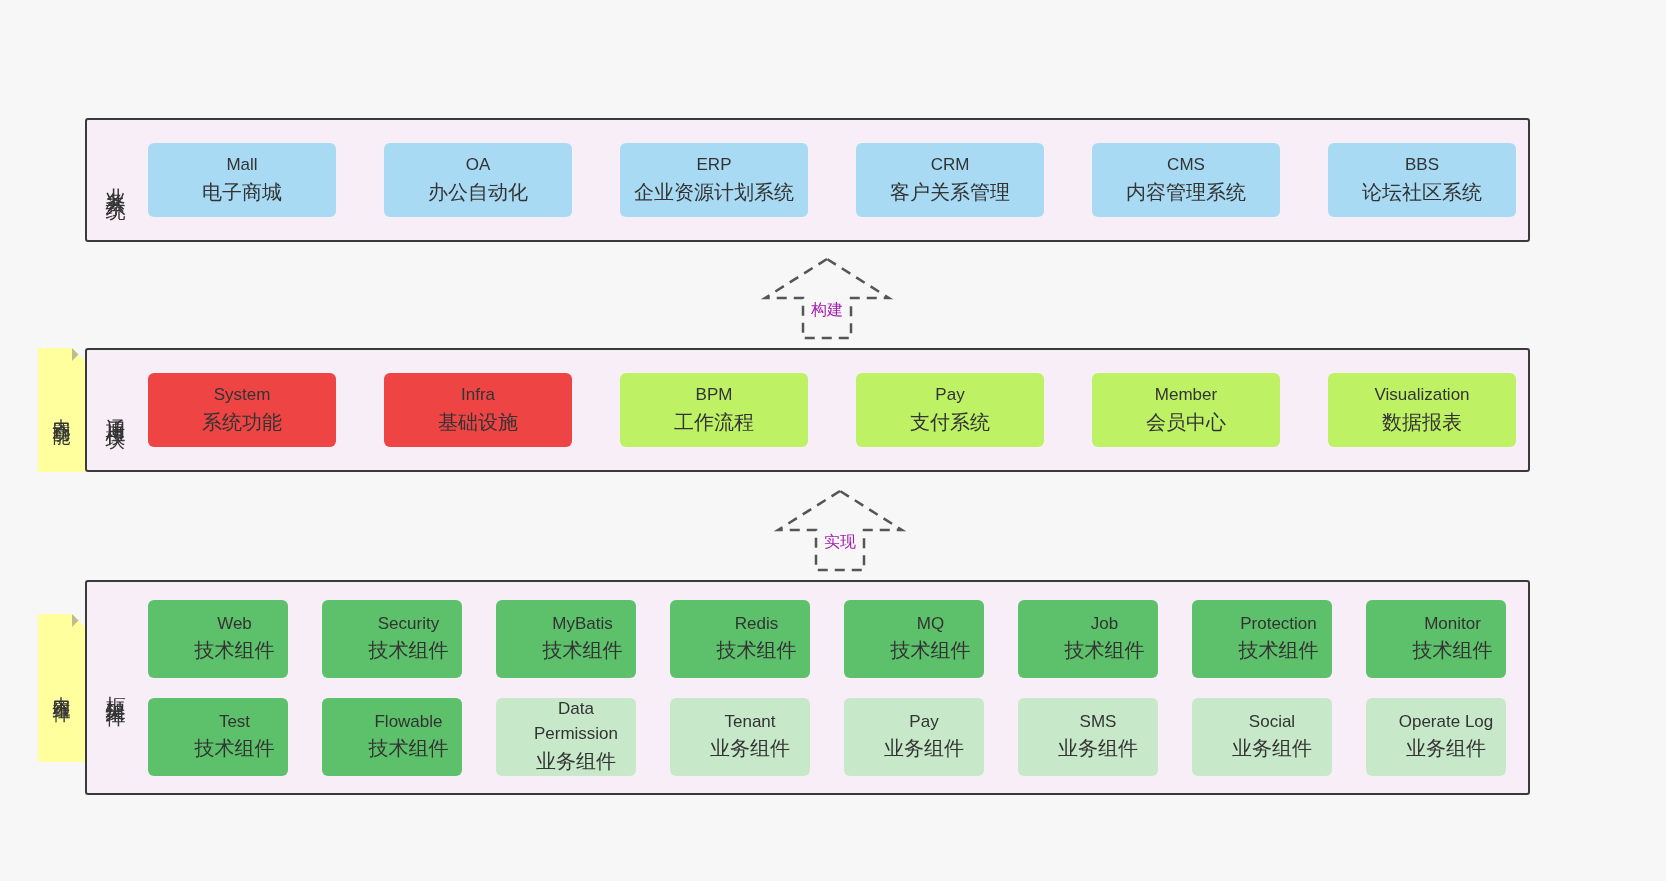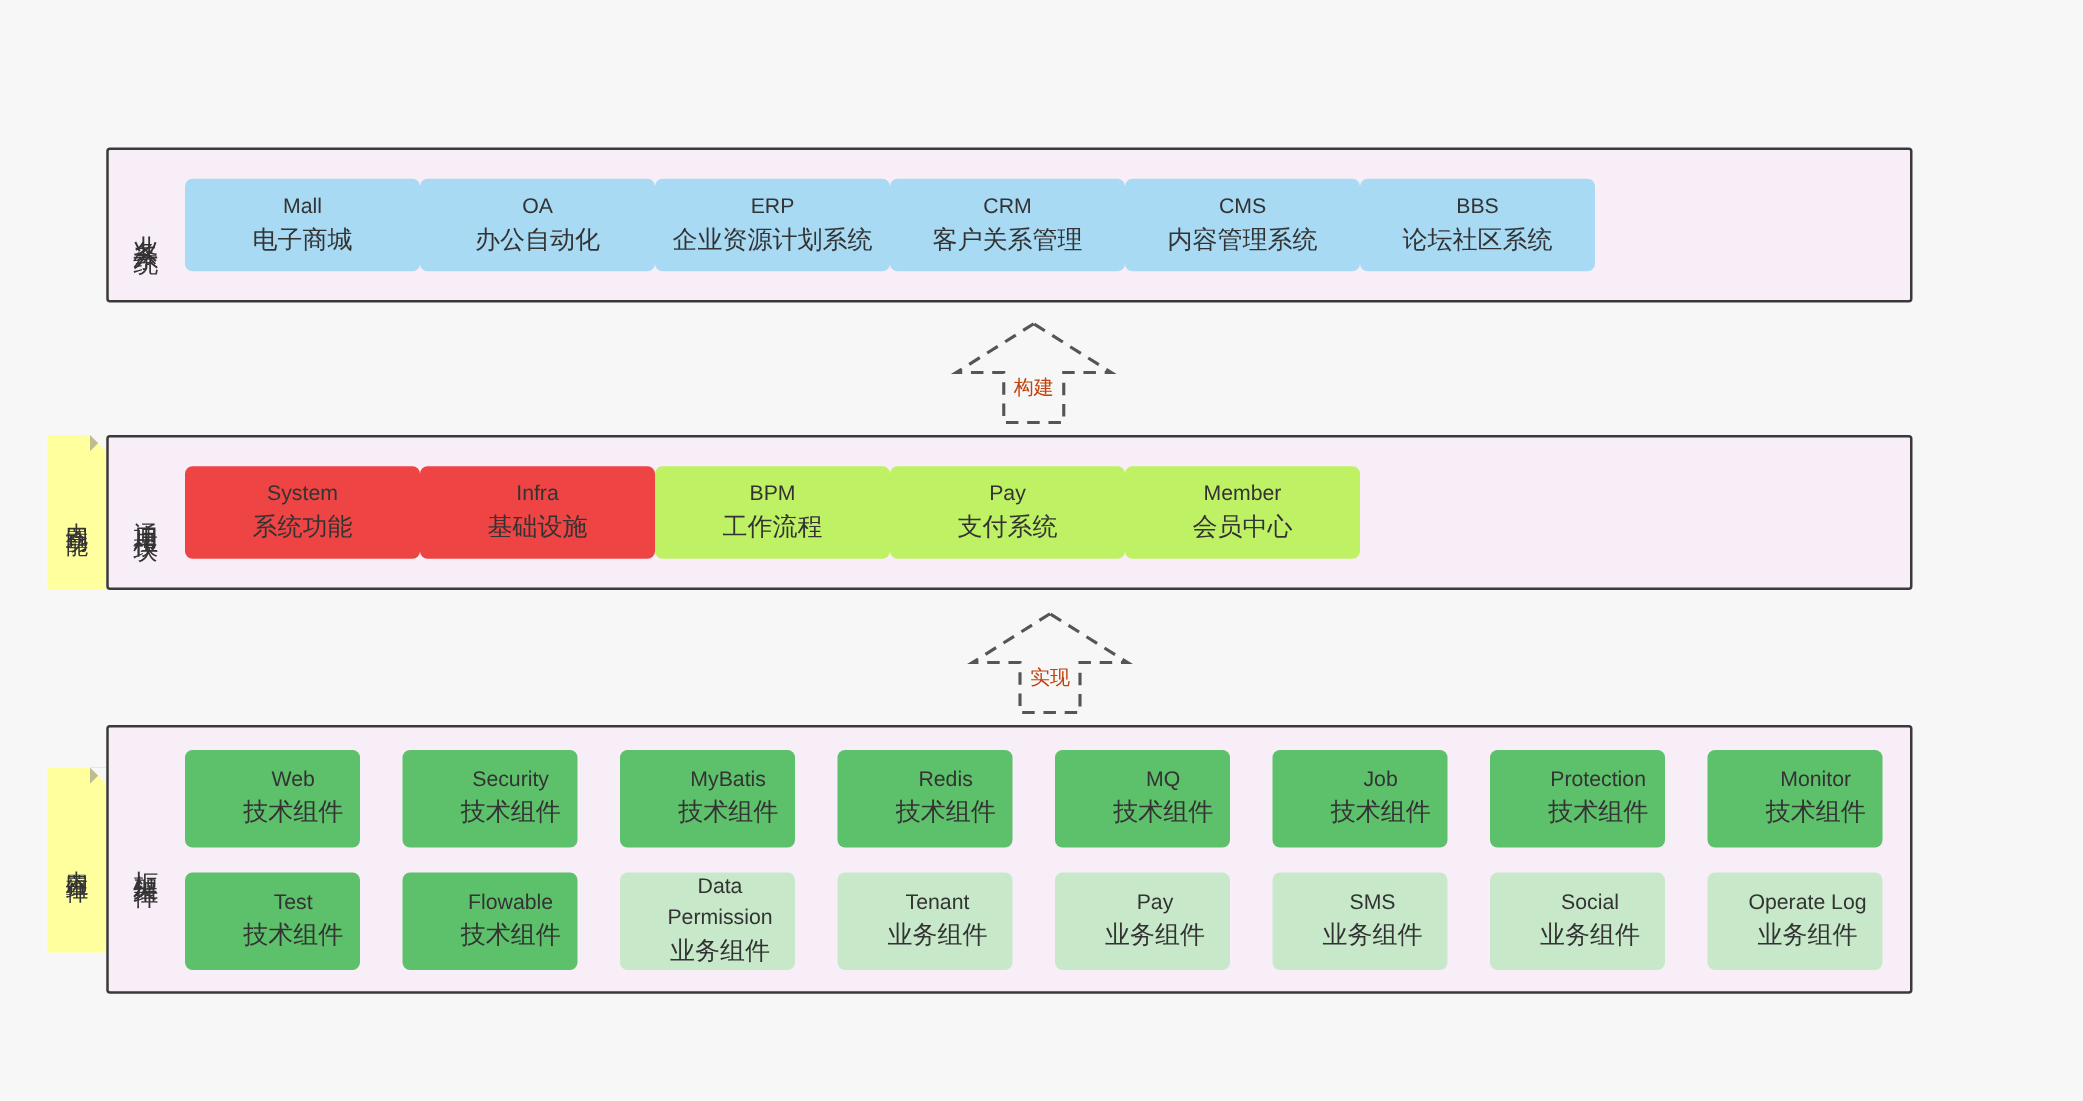--- a/index.html
+++ b/index.html
@@ -36,20 +36,21 @@
     font-size:20px;
     letter-spacing:4px;
     color:#333;
     margin-left:16px;
     flex:0 0 auto;
     user-select:none;
   }
   .boxes6{
     display:grid;
     grid-template-columns:repeat(6,188px);
+    column-gap:48px;
     margin-left:18px;
   }
   .rows8{
     display:flex;
     flex-direction:column;
     row-gap:20px;
     margin-left:18px;
   }
   .boxes8{
     display:grid;
@@ -117,21 +118,21 @@
     width:144px;height:86px;
   }
   .arrow-build{left:755px;top:256px;}
   .arrow-implement{left:768px;top:488px;}
   .arrow svg{display:block;width:100%;height:100%;}
   .arrow .arrow-label{
     position:absolute;
     left:50%;top:44px;
     transform:translateX(-50%);
     font-size:16px;
-    color:#c2410c;
+    color:#a21caf;
     background:transparent;
     white-space:nowrap;
   }
 </style>
 </head>
 <body>
 
 <div class="page">
 
   <section class="band band-business">
@@ -190,20 +191,24 @@
         <div class="zh">工作流程</div>
       </div>
       <div class="box pink">
         <div class="en">Pay</div>
         <div class="zh">支付系统</div>
       </div>
       <div class="box pink">
         <div class="en">Member</div>
         <div class="zh">会员中心</div>
       </div>
+      <div class="box pink">
+        <div class="en">Visualization</div>
+        <div class="zh">数据报表</div>
+      </div>
     </div>
   </section>
 
   <div class="arrow arrow-implement">
     <svg viewBox="0 0 144 86">
       <path d="M72 3 L10 42 L48 42 L48 82 L96 82 L96 42 L134 42 Z" fill="none" stroke="#555" stroke-width="2.5" stroke-dasharray="10 7" stroke-linejoin="miter"></path>
     </svg>
     <span class="arrow-label">实现</span>
   </div>
 

